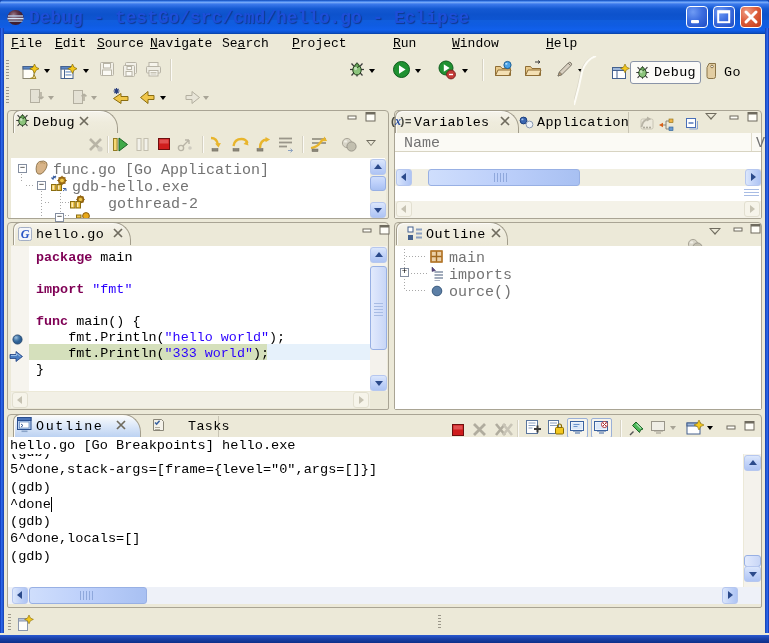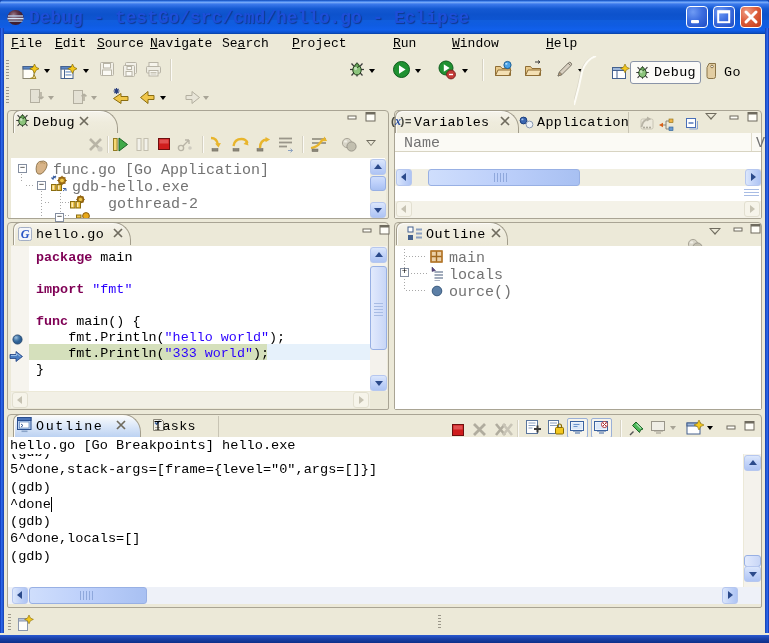--- a/index.html
+++ b/index.html
@@ -558,21 +558,21 @@
     <div class="abs exp" style="left:400px;top:268px;">+</div>
     <svg class="abs" style="left:430px;top:266px;" width="14" height="15" viewBox="0 0 14 15">
         <path d="M2 1 l3.5 3.5 -3.5 1z" fill="#5a4a80" stroke="#3a2f5e" stroke-width="0.5"></path>
         <g stroke="#7a88a0" stroke-width="1.4">
           <line x1="4.5" y1="6" x2="13" y2="6"></line>
           <line x1="4.5" y1="9" x2="13" y2="9"></line>
           <line x1="4.5" y1="12" x2="13" y2="12"></line>
         </g>
         <line x1="4.5" y1="14.5" x2="10" y2="14.5" stroke="#a8b0c0"></line>
       </svg>
-    <span class="abs tree-txt" style="left:449px;top:267px;">locals</span>
+    <span class="abs tree-txt" style="left:449px;top:267px;">imports</span>
     <svg class="abs" style="left:431px;top:285px;" width="12" height="12" viewBox="0 0 12 12">
         <circle cx="6" cy="6" r="4.8" fill="#5c7fa6" stroke="#3a5a7e"></circle>
       </svg>
     <span class="abs tree-txt" style="left:449px;top:284px;">ource()</span>
   </div>
 
   <div class="abs panel" style="left:7px;top:414px;width:755px;height:194px;"></div>
   <div class="abs tab" style="left:13px;top:414px;width:128px;height:23px;background:linear-gradient(180deg,#fdfdfb 0%,#e2ecfa 40%,#bcd2f2 100%);"></div>
   <div id="console-content" class="abs" style="left:0;top:0;">
     <svg class="abs" style="left:17px;top:417px;" width="16" height="16" viewBox="0 0 16 16">
@@ -585,21 +585,21 @@
     <span class="abs tabtxt mono" style="left:36px;top:419px;letter-spacing:1.6px;">Outline</span>
     <svg class="abs" style="left:115px;top:419px;" width="12" height="12" viewBox="0 0 12 12">
         <path d="M2 2 L10 10 M10 2 L2 10" stroke="#6f6b5e" stroke-width="1.7"></path>
       </svg>
     <div class="abs" style="left:145px;top:416px;width:73px;height:21px;border-right:1px solid #c8c4b4;"></div>
     <svg class="abs" style="left:150px;top:417px;" width="15" height="16" viewBox="0 0 15 16">
         <path d="M3.5 2.5 h8 l2 2 v9 h-10z" fill="#f4f2ea" stroke="#8a8678"></path>
         <path d="M5 5.5 l1.6 1.6 3-3.4" stroke="#3a62a0" stroke-width="1.5" fill="none"></path>
         <path d="M5 10.5 h5 M5 12.5 h5" stroke="#b0ac9e"></path>
       </svg>
-    <span class="abs tabtxt mono" style="left:154px;top:419px;">Tasks</span>
+    <span class="abs tabtxt mono" style="left:188px;top:419px;">Tasks</span>
 
     <svg class="abs" style="left:451px;top:423px;" width="14" height="14" viewBox="0 0 14 14">
         <rect x="1.5" y="1.5" width="11" height="11" fill="#cf1d1d" stroke="#6e0f0f"></rect>
         <rect x="2.5" y="2.5" width="9" height="4" fill="#e05050"></rect>
       </svg>
     <svg class="abs" style="left:471px;top:421px;" width="17" height="17" viewBox="0 0 17 17">
         <path d="M3 3 L14 14 M14 3 L3 14" stroke="#b0ac9e" stroke-width="2.8"></path>
       </svg>
     <svg class="abs" style="left:494px;top:421px;" width="19" height="17" viewBox="0 0 19 17">
         <path d="M2 3 L11 14 M11 3 L2 14" stroke="#b0ac9e" stroke-width="2.6"></path>

